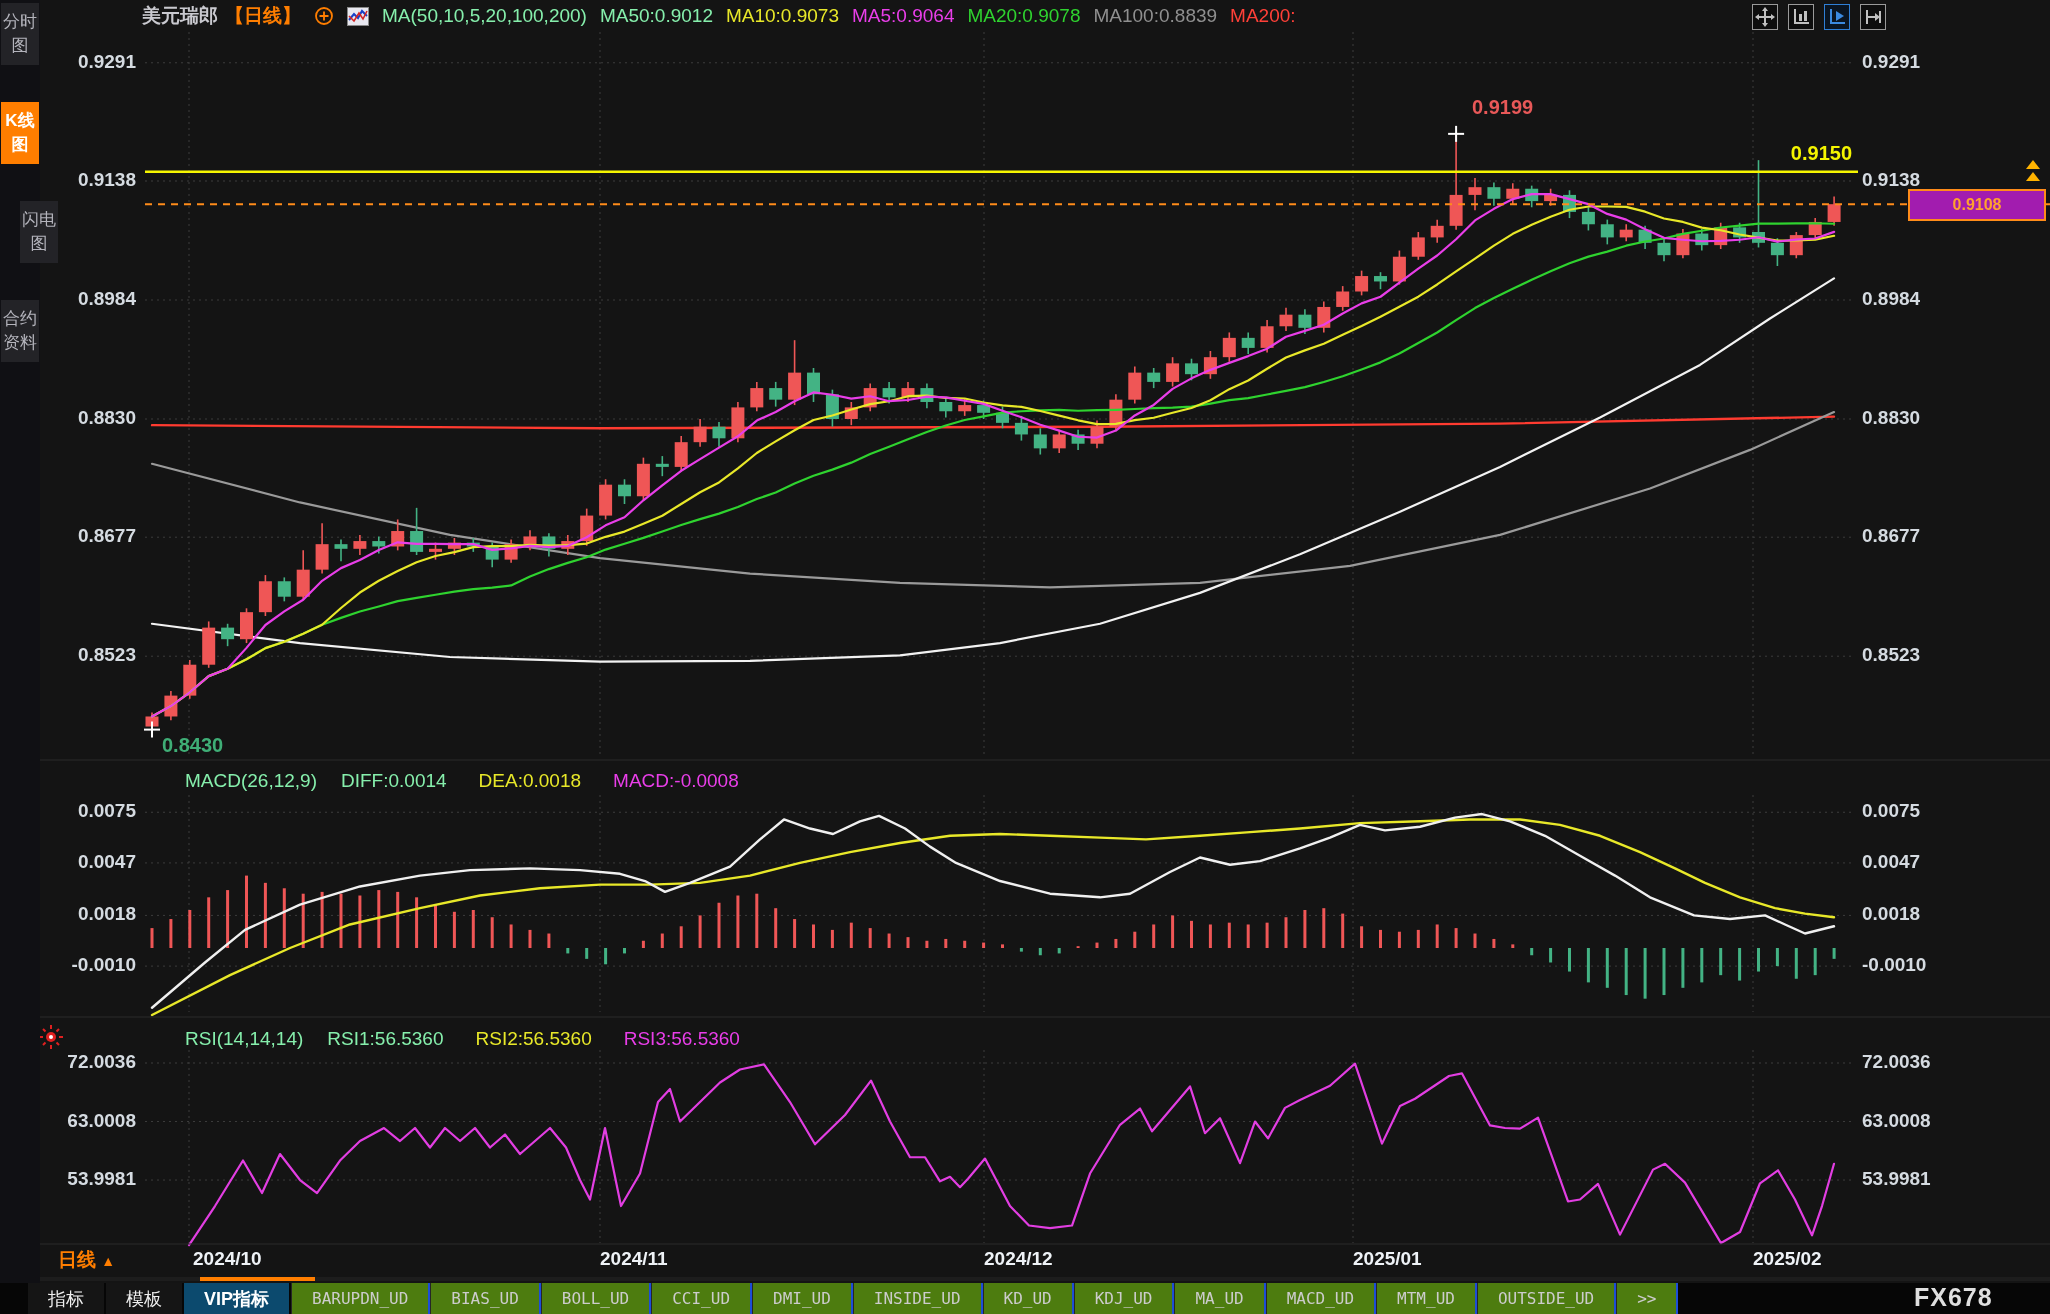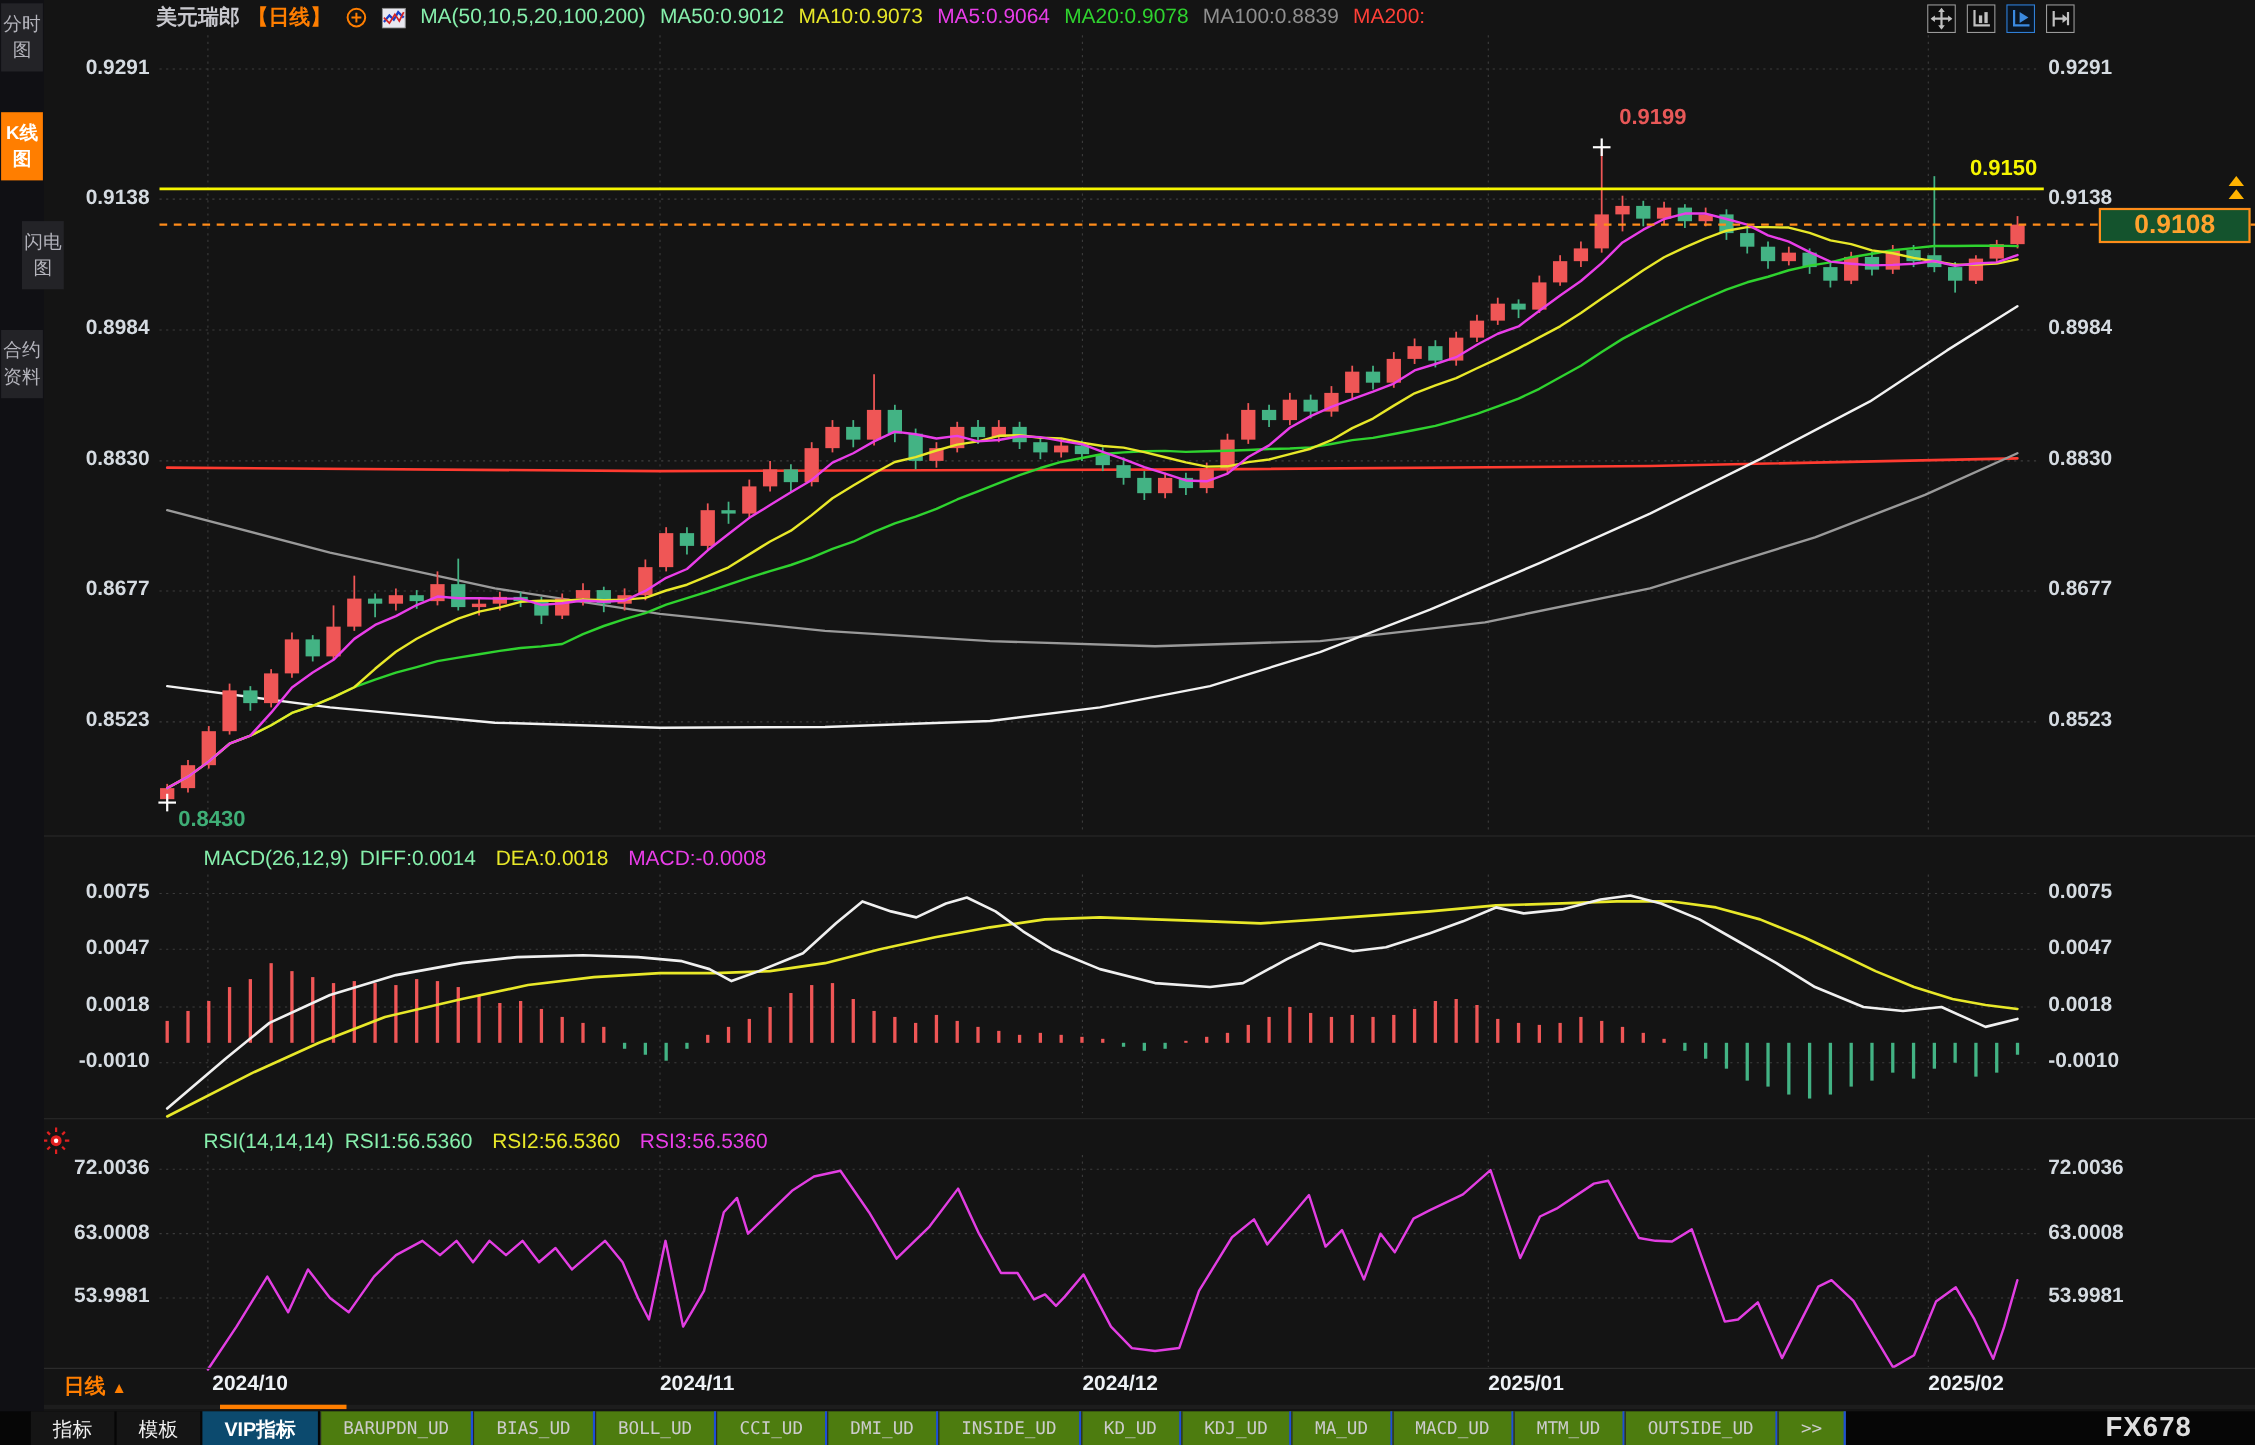--- a/index.html
+++ b/index.html
@@ -22,28 +22,28 @@
   .tbar{position:absolute;left:1752px;top:4px;display:flex;gap:10px;z-index:5;}
   .tbtn{width:26px;height:26px;border:1px solid #9a9a9a;background:#0e0e0e;display:flex;
         align-items:center;justify-content:center;box-sizing:border-box;cursor:pointer;}
   .tbtn.active{border-color:#2f7fd6;background:#0a1522;}
   
   .tick{position:absolute;font-size:19px;font-weight:600;color:#d5dbe1;z-index:4;white-space:nowrap;}
   .tick.l{left:36px;width:100px;text-align:right;}
   .tick.r{left:1862px;text-align:left;}
   .xlab{position:absolute;top:1248px;font-size:19px;font-weight:700;color:#eef2f6;z-index:4;}
   
-  .ind{position:absolute;display:flex;gap:18px;font-size:19px;z-index:4;white-space:nowrap;}
+  .ind{position:absolute;display:flex;gap:32px;font-size:19px;z-index:4;white-space:nowrap;}
   
   .phigh{position:absolute;left:1472px;top:96px;color:#e85858;font-size:20px;font-weight:700;z-index:4;}
   .plow{position:absolute;left:162px;top:734px;color:#3fae76;font-size:20px;font-weight:700;z-index:4;}
   .pres{position:absolute;left:1700px;top:142px;width:152px;text-align:right;color:#f5f500;
         font-size:20px;font-weight:700;z-index:4;}
   .lastbox{position:absolute;left:1908px;top:189px;width:134px;height:28px;border:2px solid #ff8c1a;
-        background:#14532d;color:#ffa22e;font-size:24px;font-weight:700;display:flex;
+        background:#a21caf;color:#ffa22e;font-size:16px;font-weight:700;display:flex;
         align-items:center;justify-content:center;z-index:5;}
   .uparr{position:absolute;width:0;height:0;border-left:7px solid transparent;
         border-right:7px solid transparent;border-bottom:9px solid #ffb300;z-index:5;}
   
   .period{position:absolute;left:58px;top:1247px;color:#ff7e00;font-size:19px;font-weight:700;z-index:7;cursor:pointer;}
   .scroll{position:absolute;left:40px;top:1277px;width:2010px;height:4px;background:#1d1d1d;z-index:6;}
   .thumb{position:absolute;left:160px;top:0;width:115px;height:4px;background:#ff7e00;cursor:pointer;}
   .tabs{position:absolute;left:0;top:1283px;width:2050px;height:31px;background:#060606;display:flex;
         align-items:stretch;padding-left:28px;box-sizing:border-box;z-index:7;}
   .tab{display:flex;align-items:center;padding:0 20px;color:#efefef;font-size:18px;cursor:pointer;background:#151515;margin-right:2px;}

